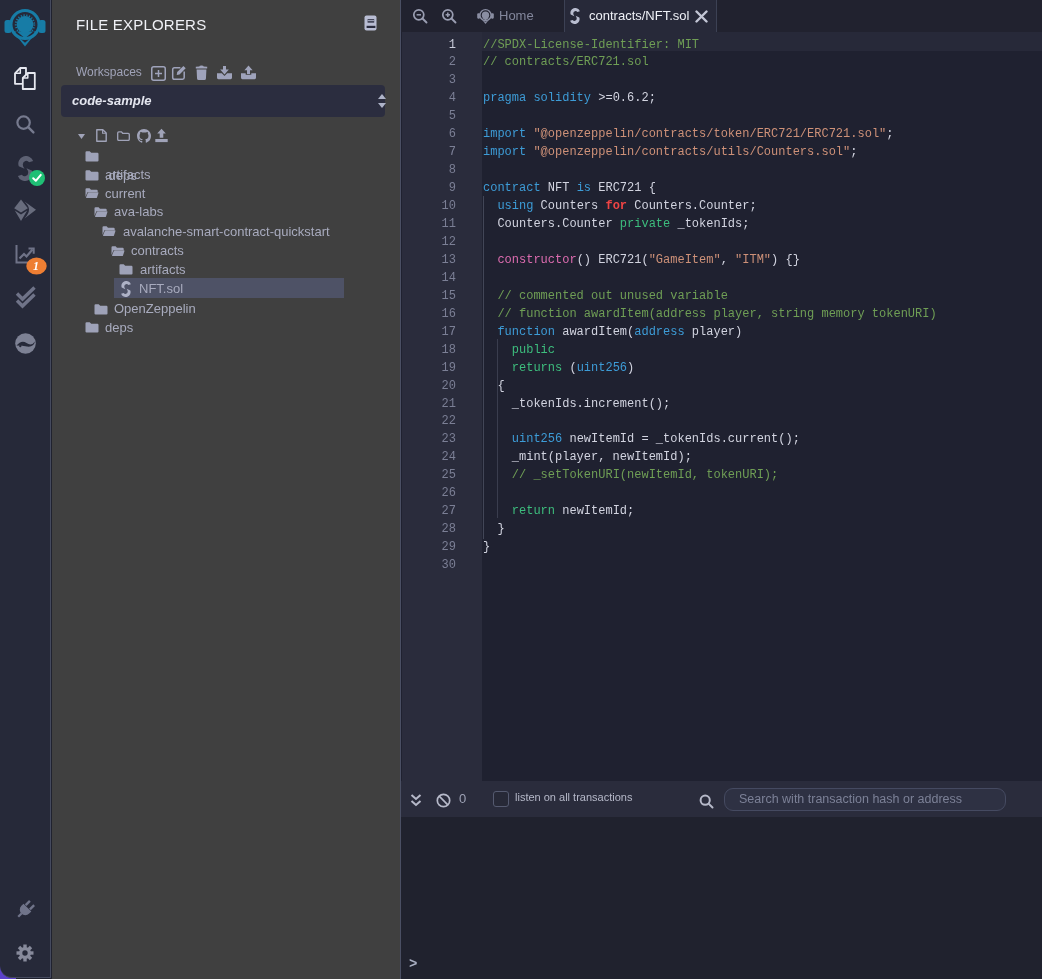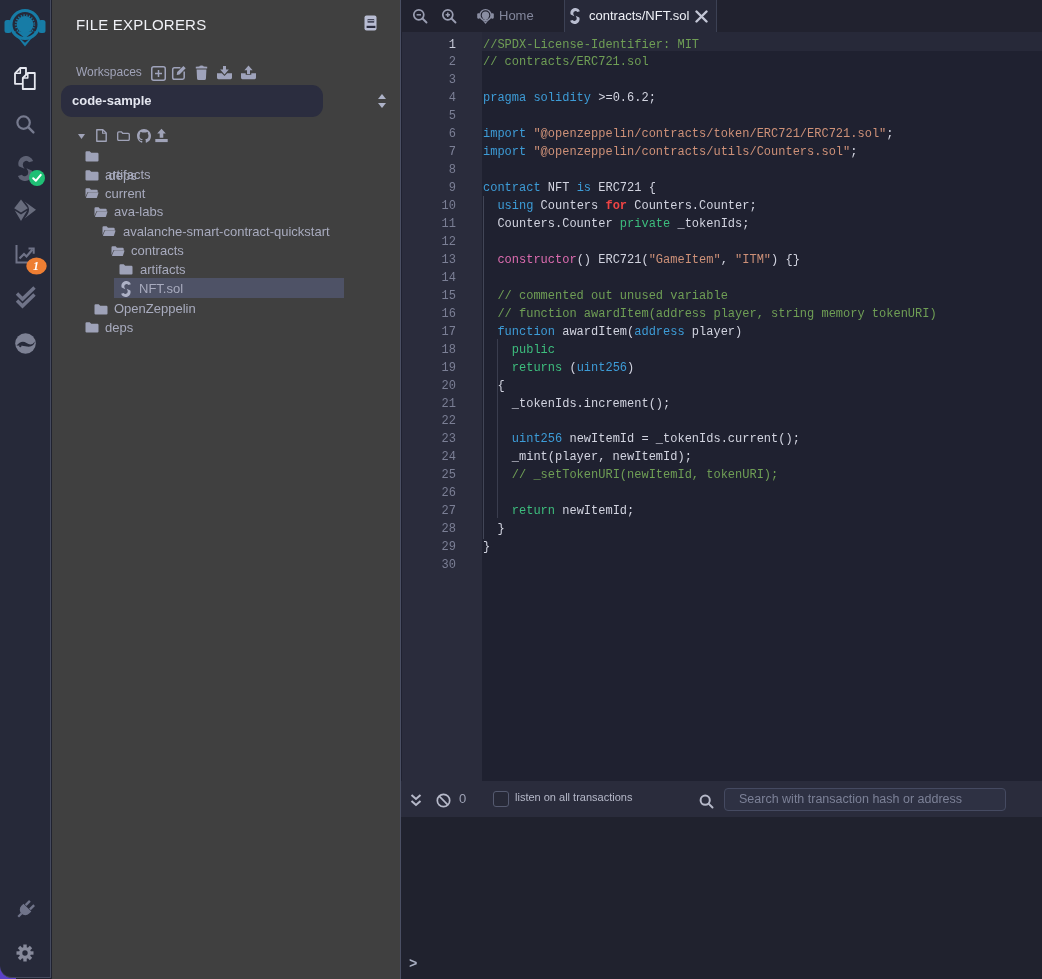--- a/index.html
+++ b/index.html
@@ -25,28 +25,28 @@
 .kb { color:#3d9cd7;text-align:center; } 
 .ko { color:#ef4444;font-weight:bold; } 
 .kg { color:#3dbd7d; } 
 .cm { color:#6f9e55; } 
 .st { color:#ce9178; } 
 .kp { color:#dd6cb0; } 
 #terminal { left:400px; top:781px; width:642px; height:198px; background:#20222e;
   border-left:1px solid #4a4f63; }
 #termbar { left:0; top:0; width:642px; height:36px; background:#2a2c3c; }
 #searchbox { left:323px; top:7px; width:282px; height:23px; background:#2e3143;
-  border:1px solid #454a61; border-radius:4px; color:#7c8197; font-size:12.5px;
+  border:1px solid #454a61; border-radius:9px; color:#7c8197; font-size:12.5px;
   line-height:21px; padding-left:14px; }
 #checkbox { left:92px; top:10px; width:16px; height:16px; background:#23253180;
   border:1px solid #555a70; border-radius:3px; }
 .icon { position:absolute; z-index:3; }
 .trow { z-index:2; }
-#wsdrop { left:9px; top:85px; width:262px; height:32px; background:#2b2d3f;
-  border-radius:11px; }
+#wsdrop { left:9px; top:85px; width:324px; height:32px; background:#2b2d3f;
+  border-radius:4px;font-style:italic; }
 #treesel { left:62px; top:278px; width:230px; height:20px; background:#4e5266; }
 .trow { position:absolute; color:#a8abbe; font-size:13px; white-space:pre; }
 .fc { width:14px; height:12px; }
 </style>
 </head>
 <body>
 <svg width="0" height="0" style="position:absolute;">
   <defs>
     <g id="fclosed">
       <path d="M0.5 10.5 V2.3 q0 -1.1 1.1 -1.1 h3.1 l1.5 1.6 h6.2 q1.1 0 1.1 1.1 v6.6 q0 1.1 -1.1 1.1 H1.6 q-1.1 0 -1.1 -1.1 z" fill="#9ea2b8"></path>

